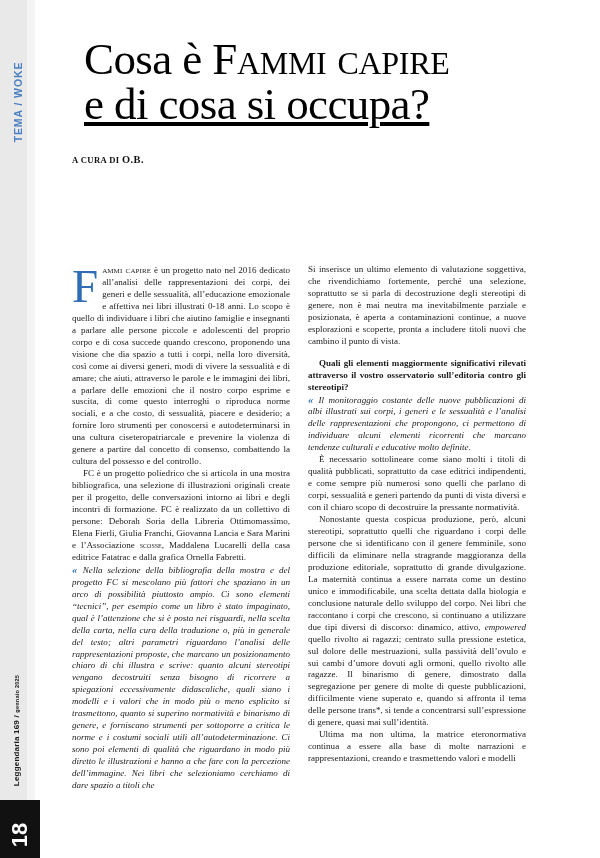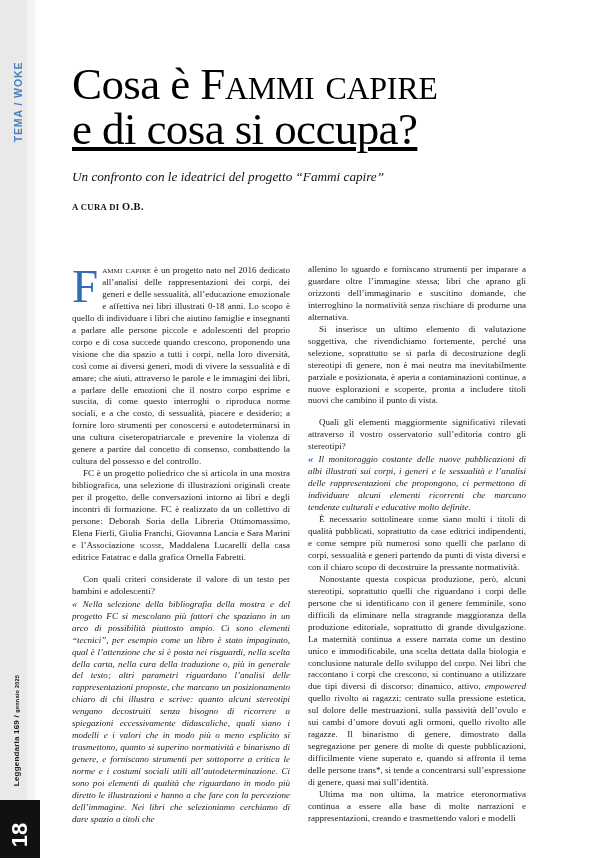--- a/index.html
+++ b/index.html
@@ -106,22 +106,22 @@
   .content {
     position: absolute;
     left: 72px;
     top: 0;
     width: 488px;
     height: 858px;
   }
 
   
   .headline {
-    margin: 0;
-    padding-top: 62px;
+    margin: 12px;
+    padding-top: 25px;
     font-family: "Liberation Serif", serif;
     font-weight: normal;
     font-size: 45px;
     line-height: 0.99;
     letter-spacing: -0.6px;
     color: #000000;
     width: 470px;
   }
   .headline .sc {
     font-variant: small-caps;
@@ -194,21 +194,21 @@
     margin-top: 1px;
   }
   .lead-caps { font-variant: small-caps; font-size: 10px; letter-spacing: 0.1px; }
   .smallcaps { font-variant: small-caps; }
 
   
   .qhead {
     margin: 0;
     padding-top: 10px;
     font-family: "Liberation Serif", serif;
-    font-weight: normal;
+    font-weight: bold;
     font-size: 9.5px;
     line-height: 11.9px;
     color: #000000;
     text-align: left;
     margin-left: 11px;
   }
   .answer { padding-top: 0; text-indent: 0 !important; font-style: italic; }
   .guill {
     color: #2f6eb5;
     font-weight: bold;
@@ -229,41 +229,38 @@
 
   <div class="issue-line"><span>Leggendaria 169 /</span> <span class="issue-sub">gennaio 2025</span></div>
 
   <div class="page-number-box"></div>
   <div class="page-number">18</div>
 
   <div class="content">
 
     <h1 class="headline"><span>Cosa è </span><span class="sc">Fammi capire</span><span class="headline-l2">e di cosa si occupa?</span></h1>
 
-    <p class="subtitle">Un confronto con le ideatrici del progetto “Fammi capire”</p>
 
     <p class="byline"><span>a cura di </span><span class="b-initials">O.B.</span></p>
 
     <div class="body-cols">
 
       <div class="col col-left">
 
         <p><span class="dropcap">F</span><span class="lead-caps">ammi capire</span><span> è un progetto nato nel 2016 dedicato all’analisi delle rappresentazioni dei corpi, dei generi e delle sessualità, all’educazione emozionale e affettiva nei libri illustrati 0-18 anni. Lo scopo è quello di individuare i libri che aiutino famiglie e insegnanti a parlare alle persone piccole e adolescenti del proprio corpo e di cosa succede quando crescono, proponendo una visione che dia spazio a tutti i corpi, nella loro diversità, così come ai diversi generi, modi di vivere la sessualità e di amare; che aiuti, attraverso le parole e le immagini dei libri, a parlare delle emozioni che il nostro corpo esprime e suscita, di come questo interroghi o riproduca norme sociali, e a che costo, di sessualità, piacere e desiderio; a fornire loro strumenti per conoscersi e autodeterminarsi in una cultura ciseteropatriarcale e prevenire la violenza di genere a partire dal concetto di consenso, combattendo la cultura del possesso e del controllo.</span></p>
 
         <p><span>FC è un progetto poliedrico che si articola in una mostra bibliografica, una selezione di illustrazioni originali create per il progetto, delle conversazioni intorno ai libri e degli incontri di formazione. FC è realizzato da un collettivo di persone: Deborah Soria della Libreria Ottimomassimo, Elena Fierli, Giulia Franchi, Giovanna Lancia e Sara Marini e l’Associazione </span><span class="smallcaps">scosse</span><span>, Maddalena Lucarelli della casa editrice Fatatrac e dalla grafica Ornella Fabretti.</span></p>
 
-        <p class="qhead">Con quali criteri considerate il valore di un testo per bambini e adolescenti?</p>
 
         <p class="answer"><span class="guill">«</span> <span>Nella selezione della bibliografia della mostra e del progetto FC si mescolano più fattori che spaziano in un arco di possibilità piuttosto ampio. Ci sono elementi “tecnici”, per esempio come un libro è stato impaginato, qual è l’attenzione che si è posta nei risguardi, nella scelta della carta, nella cura della traduzione o, più in generale del testo; altri parametri riguardano l’analisi delle rappresentazioni proposte, che marcano un posizionamento chiaro di chi illustra e scrive: quanto alcuni stereotipi vengano decostruiti senza bisogno di ricorrere a spiegazioni eccessivamente didascaliche, quali siano i modelli e i valori che in modo più o meno esplicito si trasmettono, quanto si superino normatività e binarismo di genere, e forniscano strumenti per sottoporre a critica le norme e i costumi sociali utili all’autodeterminazione. Ci sono poi elementi di qualità che riguardano in modo più diretto le illustrazioni e hanno a che fare con la percezione dell’immagine. Nei libri che selezioniamo cerchiamo di dare spazio a titoli che</span></p>
 
       </div>
 
       <div class="col col-right">
 
-        <p>allenino lo sguardo e forniscano strumenti per imparare a guardare oltre l’immagine stessa; libri che aprano gli orizzonti dell’immaginario e suscitino domande, che interroghino la normatività senza rischiare di produrne una alternativa.</p>
 
         <p>Si inserisce un ultimo elemento di valutazione soggettiva, che rivendichiamo fortemente, perché una selezione, soprattutto se si parla di decostruzione degli stereotipi di genere, non è mai neutra ma inevitabilmente parziale e posizionata, è aperta a contaminazioni continue, a nuove esplorazioni e scoperte, pronta a includere titoli nuovi che cambino il punto di vista.</p>
 
         <p class="qhead">Quali gli elementi maggiormente significativi rilevati attraverso il vostro osservatorio sull’editoria contro gli stereotipi?</p>
 
         <p class="answer"><span class="guill">«</span> <span>Il monitoraggio costante delle nuove pubblicazioni di albi illustrati sui corpi, i generi e le sessualità e l’analisi delle rappresentazioni che propongono, ci permettono di individuare alcuni elementi ricorrenti che marcano tendenze culturali e educative molto definite.</span></p>
 
         <p>È necessario sottolineare come siano molti i titoli di qualità pubblicati, soprattutto da case editrici indipendenti, e come sempre più numerosi sono quelli che parlano di corpi, sessualità e generi partendo da punti di vista diversi e con il chiaro scopo di decostruire la pressante normatività.</p>
 
         <p><span>Nonostante questa cospicua produzione, però, alcuni stereotipi, soprattutto quelli che riguardano i corpi delle persone che si identificano con il genere femminile, sono difficili da eliminare nella stragrande maggioranza della produzione editoriale, soprattutto di grande divulgazione. La maternità continua a essere narrata come un destino unico e immodificabile, una scelta dettata dalla biologia e conclusione naturale dello sviluppo del corpo. Nei libri che raccontano i corpi che crescono, si continuano a utilizzare due tipi diversi di discorso: dinamico, attivo, </span><em class="ital">empowered</em><span> quello rivolto ai ragazzi; centrato sulla pressione estetica, sul dolore delle mestruazioni, sulla passività dell’ovulo e sui cambi d’umore dovuti agli ormoni, quello rivolto alle ragazze. Il binarismo di genere, dimostrato dalla segregazione per genere di molte di queste pubblicazioni, difficilmente viene superato e, quando si affronta il tema delle persone trans*, si tende a concentrarsi sull’espressione di genere, quasi mai sull’identità.</span></p>

